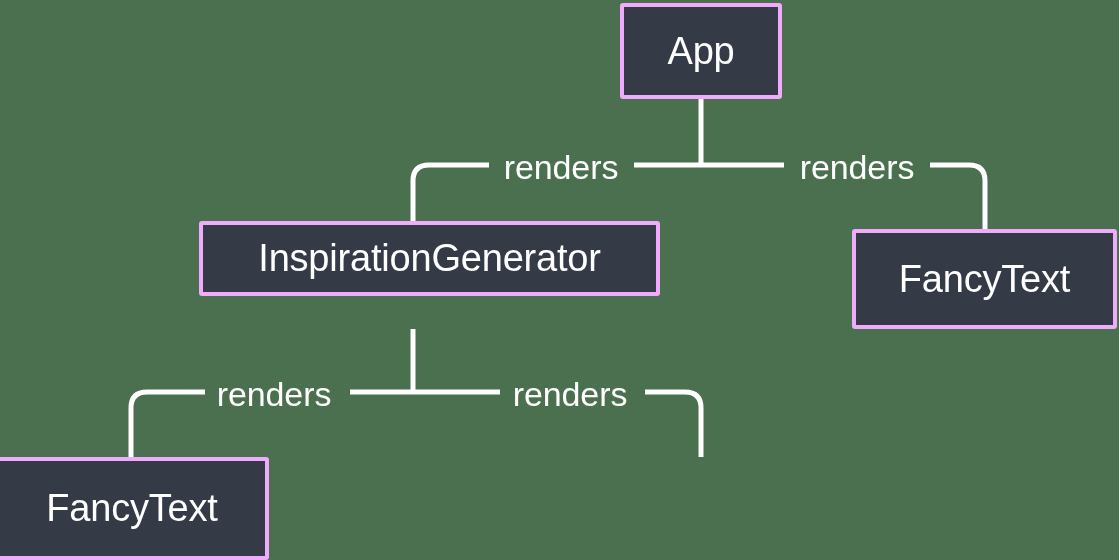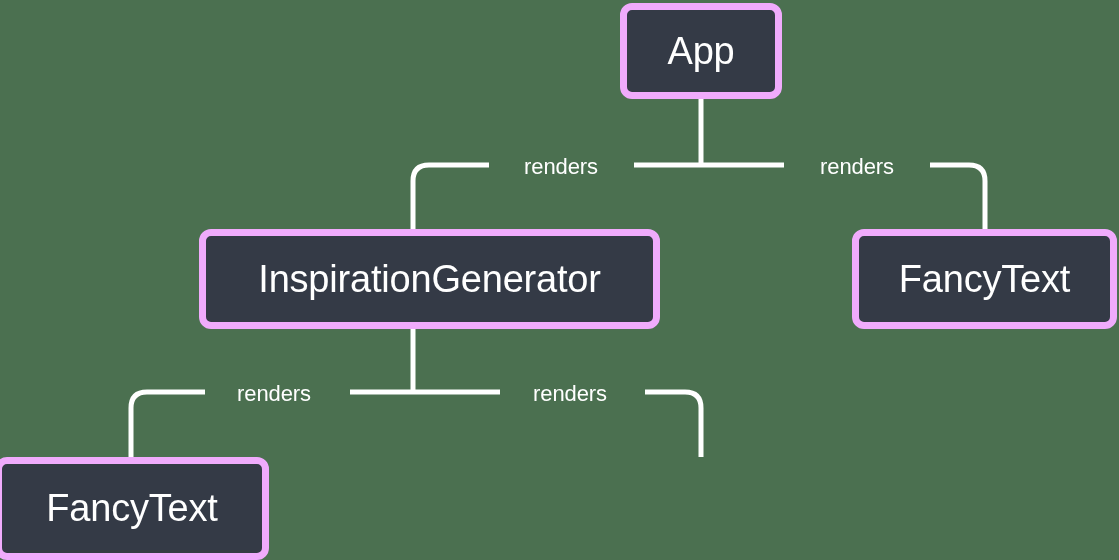--- a/index.html
+++ b/index.html
@@ -22,44 +22,44 @@
     position: absolute;
     left: 0;
     top: 0;
     width: 1119px;
     height: 560px;
   }
   .node-box {
     position: absolute;
     box-sizing: border-box;
     background: #343a46;
-    border: 7px solid #f0abfc;
-    border-radius: 12px;
+    border: 4px solid #f0abfc;
+    border-radius: 3px;
     display: flex;
     align-items: center;
     justify-content: center;
     color: #ffffff;
     font-size: 38px;
     font-weight: 400;
     letter-spacing: -0.2px;
     white-space: nowrap;
   }
   .edge-label {
     position: absolute;
     color: #ffffff;
-    font-size: 22px;
+    font-size: 34px;
     font-weight: 500;
     letter-spacing: -0.1px;
     white-space: nowrap;
     transform: translate(-50%, -50%);
     text-align: center;
   }
   
   #node-app          { left: 620px; top: 3px;   width: 162px; height: 96px; }
-  #node-inspiration  { left: 199px; top: 229px; width: 461px; height: 100px; }
+  #node-inspiration  { left: 199px; top: 221px; width: 461px; height: 75px; }
   #node-fancytext-right { left: 852px; top: 229px; width: 265px; height: 100px; }
   #node-fancytext-left  { left: -5px; top: 457px; width: 274px; height: 103px; }
   #node-copyright    { left: 568px; top: 457px; width: 265px; height: 103px; }
 </style>
 </head>
 <body>
 
 <div id="diagram-root">
 
   <svg id="connector-layer" viewBox="0 0 1119 560" width="1119" height="560" fill="none">

